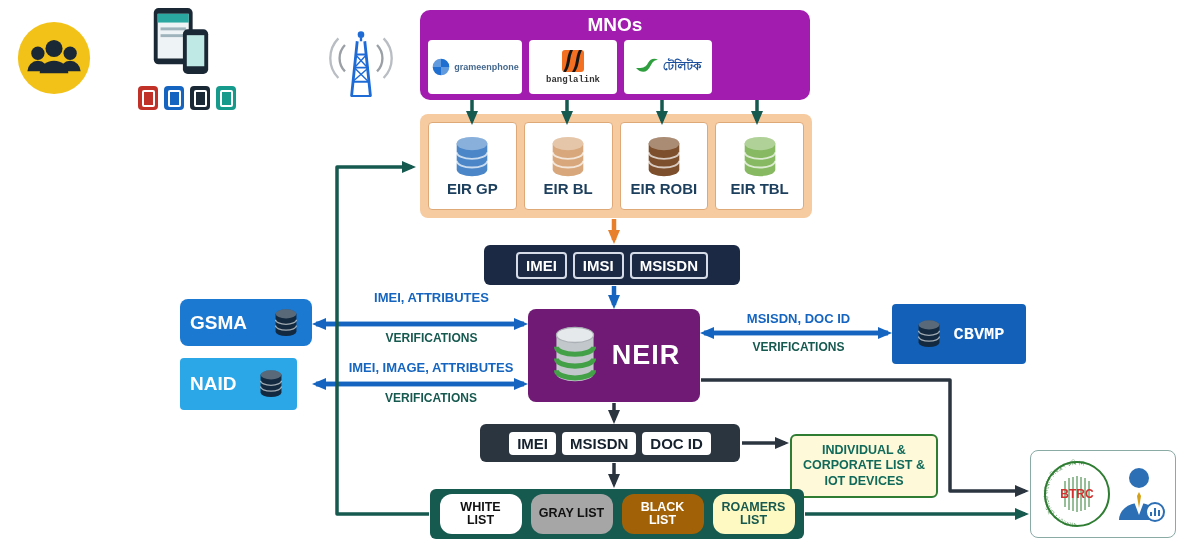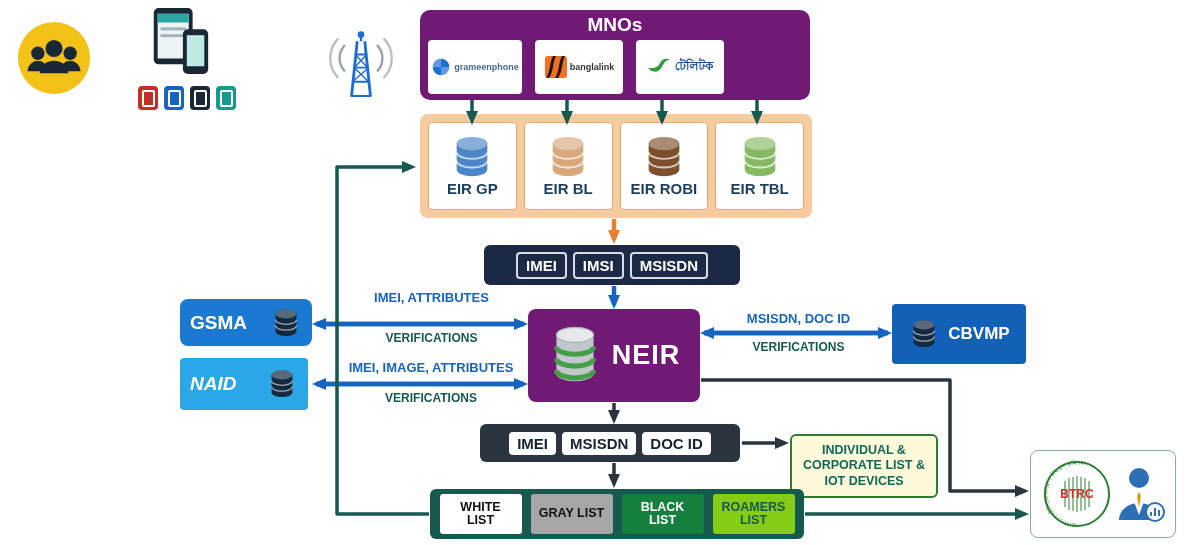--- a/index.html
+++ b/index.html
@@ -19,28 +19,28 @@
   
   #users   { left:16px;  top:20px; z-index:2; }
   #devices { left:146px; top:4px;  z-index:2; }
   #appicons{ left:138px; top:86px; z-index:2; display:flex; gap:6px; }
   .app-ic  { width:20px; height:24px; border-radius:4px; display:flex; align-items:center; justify-content:center; }
   .app-ic i{ width:9px; height:13px; border:2px solid #fff; border-radius:2px; display:block; }
   .a1 { background:#c23128; } .a2 { background:#1565c0; } .a3 { background:#1a2734; } .a4 { background:#159a8c; }
   #tower { left:328px; top:22px; z-index:2; }
 
   
-  .mnos { left:420px; top:10px; width:390px; height:90px; background:#701a75; border-radius:10px; }
+  .mnos { left:420px; top:10px; width:390px; height:90px; background:#a21caf; border-radius:10px; }
   .mnos-title { text-align:center; color:#fff; font-weight:bold; font-size:19px; padding-top:4px; }
-  .mnos-row { display:flex; gap:13px; padding:4px 8px 0;align-items:center; }
+  .mnos-row { display:flex; gap:7px; padding:4px 8px 0;align-items:center; }
   .op-tile { width:88px; height:54px; background:#fff; border-radius:4px;
              display:flex; align-items:center; justify-content:center; }
   .gp-tile { gap:3px; padding:0 3px; }
   .gp-text { font-size:9px; font-weight:bold; color:#45688e; }
-  .bl-tile { flex-direction:row; gap:2px; }
+  .bl-tile { flex-direction:column; gap:2px;font-family:Liberation Mono, monospace; }
   .bl-text { font-size:9px; font-weight:bold; color:#333; }
   .robi-logo { width:48px; height:34px; border-radius:8px; color:#fff; font-weight:bold; font-style:italic;
                font-size:15px; display:flex; align-items:center; justify-content:center; }
   .tt-tile { gap:4px; }
   .tt-text { font-size:12px; font-weight:bold; color:#1b4f9c; }
 
   
   .eir-panel { left:420px; top:114px; width:392px; height:104px; background:#f6cba0;
                border-radius:8px; display:flex; gap:7px; padding:8px; }
   .eir-tile { width:88px; background:#fff; border:1px solid #dfa977; border-radius:4px;
@@ -61,24 +61,24 @@
   .idcell-light { background:#fff; color:#16212e; font-weight:bold; font-size:15px;
                   padding:3px 8px; border-radius:4px; }
 
   
   .neir { left:528px; top:309px; width:172px; height:93px; background:#701a75; border-radius:8px;
           display:flex; align-items:center; justify-content:center; gap:10px; }
   .neir-label { color:#fff; font-size:27px; font-weight:bold; letter-spacing:1px; }
   .neir-db { width:54px; height:66px; }
   .gsma { left:180px; top:299px; width:132px; height:47px; background:#1b79d2; border-radius:8px;
           display:flex; align-items:center; justify-content:space-between; padding:0 10px; }
-  .naid { left:180px; top:358px; width:128px; height:52px; background:#2ba7e8; border-radius:4px;
-          display:flex; align-items:center; justify-content:space-between; padding:0 10px;font-style:italic; }
+  .naid { left:180px; top:358px; width:117px; height:52px; background:#2ba7e8; border-radius:4px;
+          display:flex; align-items:center; justify-content:space-between; padding:0 10px; }
   .cbvmp { left:892px; top:304px; width:134px; height:60px; background:#1260b8; border-radius:4px;
-           display:flex; align-items:center; justify-content:center; gap:8px; }
+           display:flex; align-items:center; justify-content:center; gap:8px;font-family:Liberation Mono, monospace; }
   .side-label { color:#fff; font-weight:bold; font-size:19px; }
   .cbvmp .side-label { font-size:17px; }
 
   
   .lbl { position:absolute; z-index:4; text-align:center; font-weight:bold; }
   .req  { color:#1565c0; font-size:13px; }
   .resp { color:#16594f; font-size:12px; }
   #gsma-req  { left:344px; top:290px; width:175px; }
   #gsma-resp { left:344px; top:331px; width:175px; }
   #naid-req  { left:340px; top:360px; width:182px; }
@@ -88,21 +88,21 @@
 
   
   .individual { left:790px; top:434px; width:148px; height:64px; background:#fdf9d9;
                 border:2px solid #2f7d32; border-radius:6px; color:#11695a; font-weight:bold;
                 font-size:12.5px; line-height:1.25; display:flex; align-items:center; justify-content:center;
                 text-align:center; padding:2px 10px; }
 
   
   .lists { left:430px; top:489px; width:374px; height:50px; background:#16594f; border-radius:6px;
            display:flex; align-items:center; justify-content:center; gap:9px; }
-  .list-tile { width:82px; height:40px; border-radius:3px; font-weight:bold; font-size:12.5px;
+  .list-tile { width:82px; height:40px; border-radius:12px; font-weight:bold; font-size:12.5px;
                line-height:1.05; display:flex; align-items:center; justify-content:center;
                text-align:center; padding:0 8px; box-sizing:border-box; }
 
   
   .reg-title { position:absolute; left:1032px; top:410px; width:146px; z-index:2; text-align:center;
                color:#0b6e5f; font-weight:bold; font-size:15px; line-height:1.15; }
   .btrc { left:1030px; top:450px; width:146px; height:88px; background:#fff;
           border:1.5px solid #8aaaa4; border-radius:8px; display:flex; align-items:center;
           justify-content:center; gap:5px; }
 </style>
@@ -345,22 +345,22 @@
     <span class="idcell-light">IMEI</span>
     <span class="idcell-light">MSISDN</span>
     <span class="idcell-light">DOC ID</span>
   </div>
 
   <div class="box individual">INDIVIDUAL &amp; CORPORATE LIST &amp; IOT DEVICES</div>
 
   <div class="box lists">
     <span class="list-tile" style="background-color: rgb(255, 255, 255); color: rgb(17, 17, 17);">WHITE LIST</span>
     <span class="list-tile" style="background-color: rgb(166, 166, 166); color: rgb(17, 17, 17);">GRAY LIST</span>
-    <span class="list-tile" style="background-color: #15803d; color: rgb(255, 255, 255);">BLACK LIST</span>
-    <span class="list-tile" style="background-color: #84cc16; color: rgb(22, 89, 79);">ROAMERS LIST</span>
+    <span class="list-tile" style="background-color: #a16207; color: rgb(255, 255, 255);">BLACK LIST</span>
+    <span class="list-tile" style="background-color: #fef9c3; color: rgb(22, 89, 79);">ROAMERS LIST</span>
   </div>
 
   <div class="box btrc">
     <svg width="70" height="70" viewBox="0 0 70 70">
       <defs>
           <path id="btrcArc" d="M35 64 a29 29 0 1 1 0.01 0"></path>
         </defs>
       <circle cx="35" cy="35" r="32" fill="#fff" stroke="#2e7d32" stroke-width="2"></circle>
       <g stroke="#2e7d32" stroke-width="1">
         <line x1="23" y1="22" x2="23" y2="48"></line>

